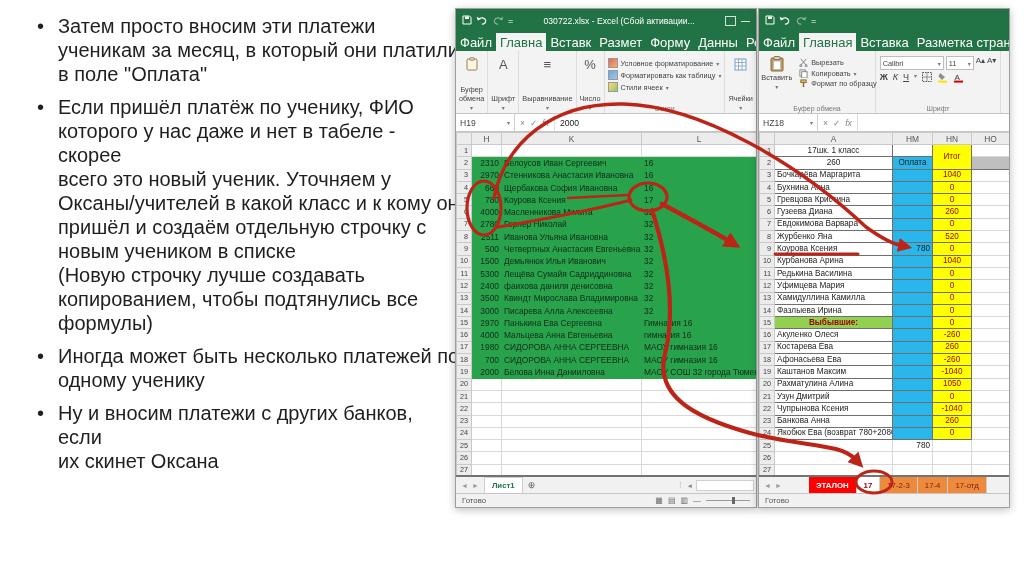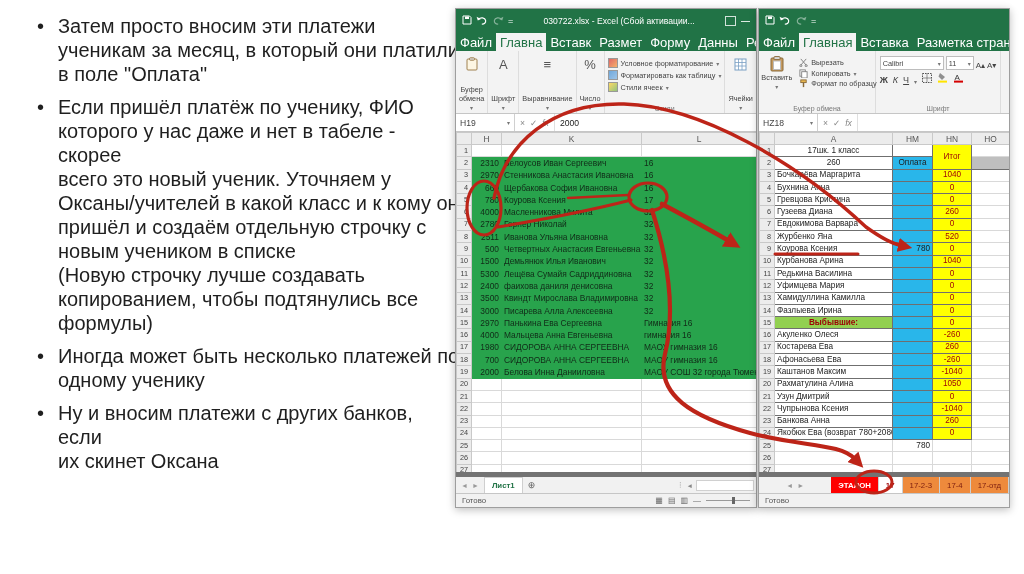--- a/index.html
+++ b/index.html
@@ -56,22 +56,22 @@
   td.num{text-align:right;}
   #rw-table td{border-color:#6f6f6f;font-size:8.2px;}
   #rw-table td.lt,#rw-table tr.plain td{border-color:#d9d9d9;}
   td.cy{background:var(--cyan);}
   td.yl{background:var(--yellow);color:var(--maroon);text-align:center;}
   td.itog{background:var(--yellow);color:var(--maroon);font-weight:normal;text-align:center;
     vertical-align:middle;font-size:8.6px;}
   td.vyb{background:var(--rowgreen);color:var(--maroon);font-weight:bold;text-align:center;}
   td.gray{background:#bfbfbf;}
   td.ctr{text-align:center;}
-  .tabbar{height:16px;background:#f1f1f1;border-top:5px solid #737373;display:flex;
-    align-items:stretch;font-size:7.8px;color:#666;flex:0 0 auto;justify-content:flex-end;}
+  .tabbar{height:16px;background:#f1f1f1;border-top:2px solid #737373;display:flex;
+    align-items:stretch;font-size:7.8px;color:#666;flex:0 0 auto;}
   .tabnav{display:flex;align-items:center;gap:4px;padding:0 5px;color:#999;font-size:7px;}
   .stab{display:flex;align-items:center;padding:0 7px;border-right:1px solid #cfcfcf;
     white-space:nowrap;}
   .stab.activeSheet{background:#fff;color:var(--chrome);font-weight:bold;border:1px solid #cfcfcf;border-bottom:none;}
   .stab.red{background:var(--tabred);color:#fff;font-weight:bold;}
   .stab.orange{background:var(--taborange);color:#7c1d10;}
   .stab.cur17{background:#fff;color:var(--maroon);font-weight:bold;}
   .addsheet{display:flex;align-items:center;padding:0 5px;color:#666;font-size:9px;}
   .hscroll{margin-left:auto;display:flex;align-items:center;gap:3px;padding-right:2px;color:#888;font-size:6.5px;}
   .htrack{width:56px;height:9px;background:#fff;border:1px solid #d0d0d0;}
@@ -80,21 +80,21 @@
   .sb-right{margin-left:auto;display:flex;align-items:center;gap:5px;color:#666;font-size:8px;}
   .zoomtrack{width:44px;height:1px;background:#999;position:relative;}
   .zoomhandle{position:absolute;left:26px;top:-3px;width:3px;height:7px;background:#666;}
   
   #annot{position:absolute;left:0;top:0;z-index:40;pointer-events:none;}
   #annot .st{stroke:var(--annotred);fill:none;stroke-linecap:round;}
   #annot marker path{fill:var(--annotred);}
   .fbold{font-weight:bold;} .fital{font-style:italic;} .funder{text-decoration:underline;}
   .fontbox{border:1px solid #bdbdbd;background:#fff;display:flex;align-items:center;
     justify-content:space-between;padding:0 2px;height:12px;}
-  .fontrow{display:flex;gap:2px;align-items:flex-end;margin-top:2px;}
+  .fontrow{display:flex;gap:2px;align-items:flex-start;margin-top:2px;}
   .clipcol{display:flex;flex-direction:column;align-items:flex-start;gap:1.5px;padding-top:4px;}
   .clipitem{display:flex;align-items:center;gap:3px;white-space:nowrap;}
   .bigbtn{display:flex;flex-direction:column;align-items:center;justify-content:center;gap:1px;padding:2px 4px 0;}
 </style>
 </head>
 <body>
 
 <div id="stage">
 
   <div id="bullets">

